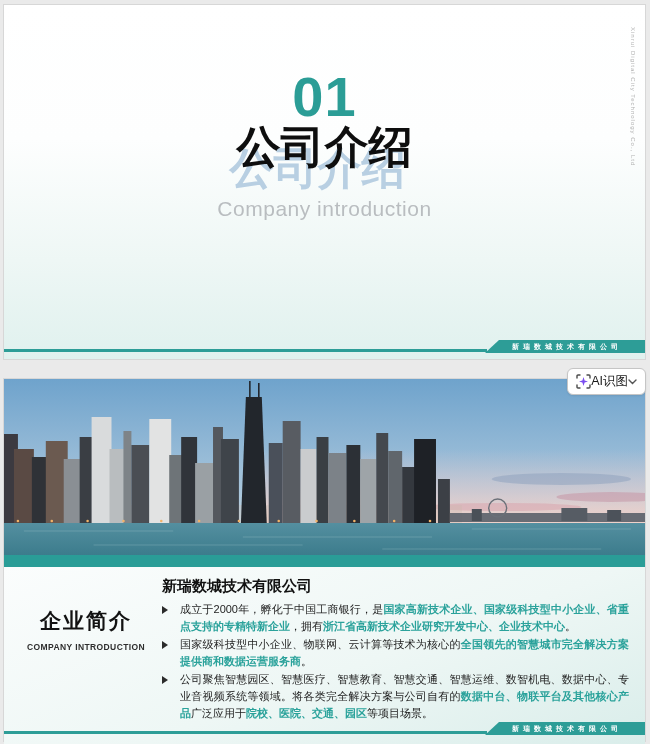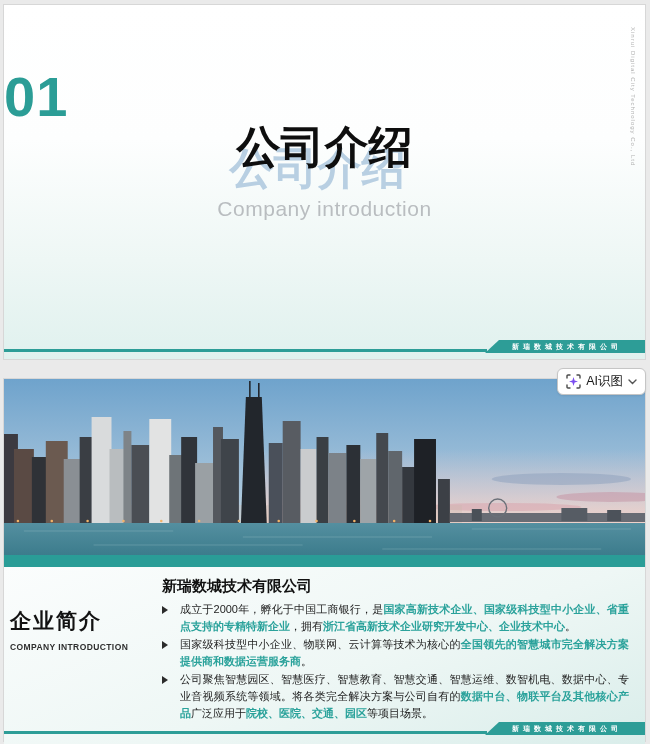--- a/index.html
+++ b/index.html
@@ -14,21 +14,21 @@
   .slide{
     position:absolute;left:3px;width:643px;
     border:1px solid #d7d7d7;box-sizing:border-box;background:#fff;
   }
   #slide1{top:4px;height:356px;
     background:linear-gradient(180deg,#ffffff 0%,#fdfefe 38%,#eef7f5 72%,#e0f1ee 100%);}
   #slide2{top:378px;height:364px;display:flex;flex-direction:column;}
 
   
   .section-number{
-    padding-top:64px;font-size:56px;line-height:1;
+    text-align:center;padding-top:64px;font-size:56px;line-height:1;
     font-weight:800;color:#2b9d96;letter-spacing:1px;
   }
   .title-wrap{position:relative;height:62px;text-align:center;}
   .title-ghost{
     position:absolute;left:50%;top:14px;transform:translateX(-54%);
     font-size:44px;font-weight:800;color:#b8cfe2;white-space:nowrap;z-index:1;
   }
   .title-main{
     position:relative;z-index:2;font-size:44px;font-weight:800;color:#0e0e0e;
     line-height:1;white-space:nowrap;
@@ -50,36 +50,36 @@
   }
   .footer-bar span{
     color:#fff;font-size:7px;font-weight:700;letter-spacing:4px;white-space:nowrap;
     transform:translateX(2px);
   }
 
   
   .ai-btn{
     position:absolute;top:368px;right:4px;height:25px;z-index:9;
     background:#fff;border:1px solid #c5c5c5;border-radius:6px;
-    display:flex;align-items:center;gap:5px;padding:0 8px;cursor:pointer;
+    display:flex;align-items:center;padding:0 8px;cursor:pointer;
     box-shadow:0 1px 2px rgba(0,0,0,.08);
   }
   .ai-btn .lbl{font-size:12.5px;color:#1a1a1a;}
   .ai-btn svg{display:block;}
 
   
   .photo{height:176px;position:relative;overflow:hidden;flex:0 0 auto;}
   .photo svg{display:block;width:100%;height:100%;}
   .divider{height:12px;background:#2a9d97;flex:0 0 auto;}
   .content{
     flex:1;position:relative;display:flex;
     background:linear-gradient(160deg,#fbfdfd 0%,#eef7f5 55%,#d9edea 100%);
     padding:8px 10px 24px 6px;box-sizing:border-box;
   }
-  .left-col{width:152px;flex:0 0 auto;text-align:left;padding-top:32px;}
+  .left-col{width:152px;flex:0 0 auto;text-align:center;padding-top:32px;}
   .section-label{font-size:21px;font-weight:800;color:#121212;letter-spacing:2px;}
   .section-label-en{margin-top:7px;font-size:8.5px;font-weight:700;color:#2e2e2e;letter-spacing:.4px;}
   .right-col{flex:1;padding-right:6px;}
   .company-heading{font-size:15px;font-weight:800;color:#111;margin:2px 0 5px;}
   ul.bullets{list-style:none;margin:0;padding:0;}
   ul.bullets li{
     display:flex;gap:12px;font-size:11px;line-height:1.55;color:#1d1d1d;
     margin-bottom:1px;text-align:justify;
   }
   .bullet-arrow{flex:0 0 auto;margin-top:4.5px;width:0;height:0;

